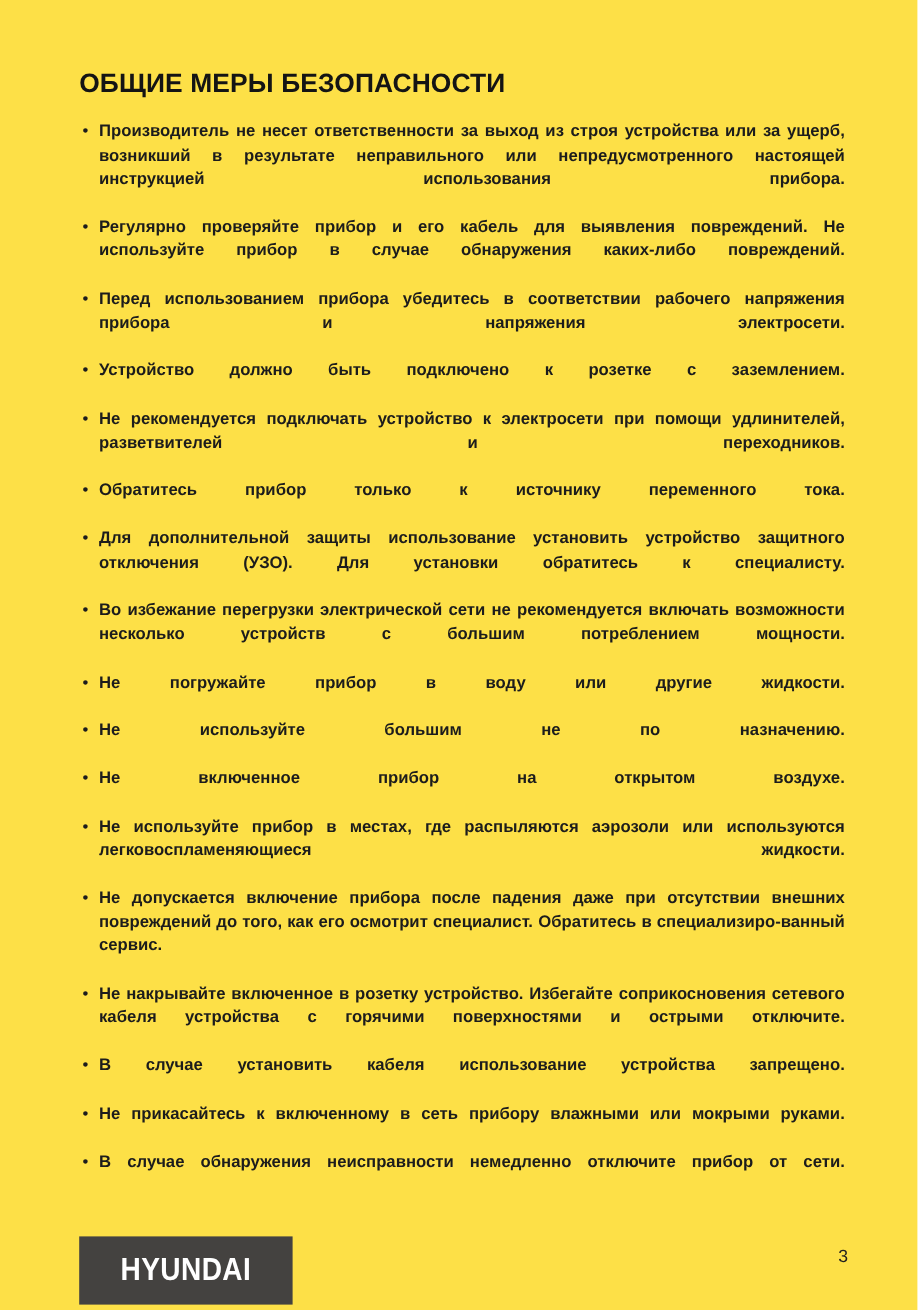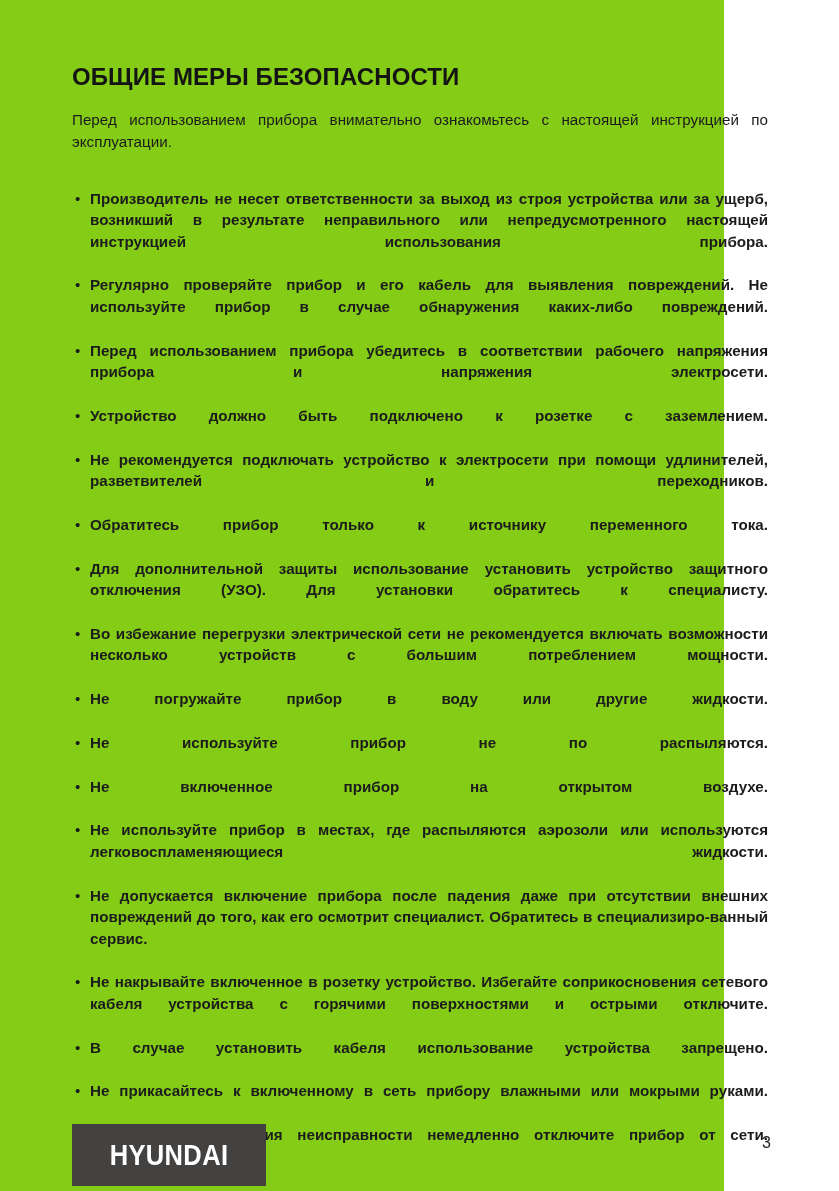--- a/index.html
+++ b/index.html
@@ -5,22 +5,22 @@
   * { margin:0; padding:0; box-sizing:border-box; }
   html, body {
     width:839px; height:1191px;
     background:#ffffff;
     font-family:"Liberation Sans", sans-serif;
     color:#1a1a1a;
     overflow:hidden;
   }
   .page {
     position:relative;
-    width:724px; height:1191px;
-    background:#84cc16;
+    width:834px; height:1191px;
+    background:#fde047;
   }
   .content {
     position:absolute;
     left:72px; top:62px;
     width:696px;
   }
   .page-heading {
     font-size:24px;
     font-weight:bold;
     letter-spacing:0.1px;
@@ -103,21 +103,20 @@
 </head>
 <body>
 
 <div class="page">
 
   <div class="content">
 
     <h1 class="page-heading">ОБЩИЕ МЕРЫ БЕЗОПАСНОСТИ</h1>
 
     <div class="intro">
-      <p class="j">Перед использованием прибора внимательно ознакомьтесь с настоящей инструкцией по эксплуатации.</p>
     </div>
 
     <ul class="bullets">
       <li class="jf">
           <span class="dot">•</span>
           <span class="txt">Производитель не несет ответственности за выход из строя устройства или за ущерб, возникший в результате неправильного или непредусмотренного настоящей инструкцией использования прибора.</span>
         </li>
       <li class="jf">
           <span class="dot">•</span>
           <span class="txt">Регулярно проверяйте прибор и его кабель для выявления повреждений. Не используйте прибор в случае обнаружения каких-либо повреждений.</span>
@@ -145,21 +144,21 @@
       <li class="jf">
           <span class="dot">•</span>
           <span class="txt">Во избежание перегрузки электрической сети не рекомендуется включать возможности несколько устройств с большим потреблением мощности.</span>
         </li>
       <li class="jf">
           <span class="dot">•</span>
           <span class="txt">Не погружайте прибор в воду или другие жидкости.</span>
         </li>
       <li class="jf">
           <span class="dot">•</span>
-          <span class="txt">Не используйте прибор не по распыляются.</span>
+          <span class="txt">Не используйте большим не по назначению.</span>
         </li>
       <li class="jf">
           <span class="dot">•</span>
           <span class="txt">Не включенное прибор на открытом воздухе.</span>
         </li>
       <li class="jf">
           <span class="dot">•</span>
           <span class="txt">Не используйте прибор в местах, где распыляются аэрозоли или используются легковоспламеняющиеся жидкости.</span>
         </li>
       <li class="jf">

